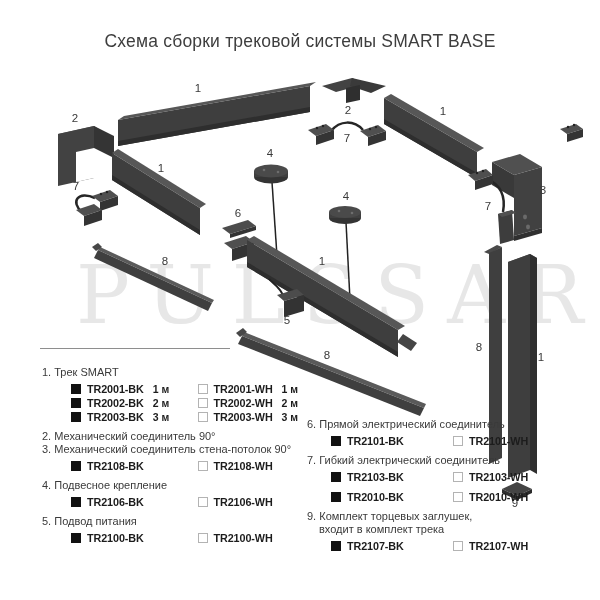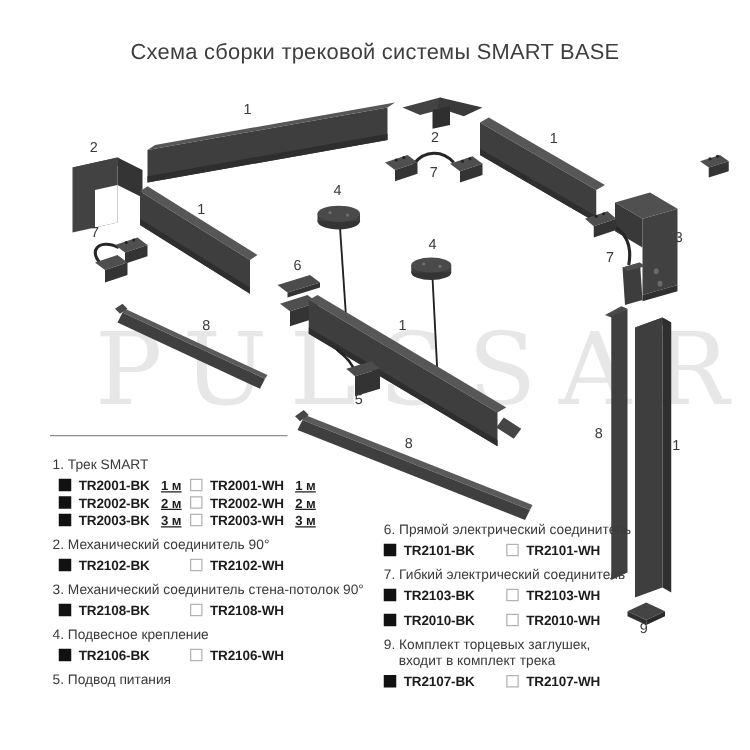--- a/index.html
+++ b/index.html
@@ -16,28 +16,28 @@
   .divider{position:absolute;left:40px;top:348px;width:190px;height:1px;background:#8e8e8e;z-index:2;}
   .legend{position:absolute;z-index:3;color:#3c3c3c;}
   .legend.left{left:40px;top:366px;width:260px;}
   .legend.right{left:305px;top:418px;width:278px;}
   .li + .li{margin-top:0;}
   .li-title{font-size:11px;line-height:13px;color:#3a3a3a;margin-left:2px;}
   .li-cont{margin-left:14px;}
   .rows{margin:3px 0 6px 7px;}
   .legend.right .rows{margin-left:2px;}
   .prow{display:flex;align-items:center;height:14px;}
-  .pcell{display:flex;}
+  .pcell{display:flex;align-items:center;margin-left:24px;}
   .legend.left .pcell{width:105px;}
   .legend.right .pcell{width:98px;}
   .cb{width:10px;height:10px;margin-right:6px;flex:none;box-sizing:border-box;}
   .cb.bk{background:#111111;}
   .cb.wh{background:#ffffff;border:1px solid #b3b3b3;}
   .pcode{font-weight:bold;font-size:10.8px;color:#1c1c1c;letter-spacing:-.1px;white-space:nowrap;}
-  .psize{font-weight:bold;font-size:10.5px;color:#1c1c1c;margin-left:9px;white-space:nowrap;text-decoration:underline;}
+  .psize{font-weight:bold;font-size:10.5px;color:#1c1c1c;margin-left:9px;white-space:nowrap;}
 </style>
 </head>
 <body>
 
 <div class="page">
 
   <div class="title">Схема сборки трековой системы SMART BASE</div>
 
   <div class="watermark">PULSSAR</div>
 
@@ -251,32 +251,20 @@
             <span class="pcell">
               <span class="cb wh"></span>
               <span class="pcode">TR2003-WH</span>
               <span class="psize">3 м</span>
             </span>
           </div>
         </div>
       </div>
       <div class="li">
         <div class="li-title">2. Механический соединитель 90°</div>
-        <div class="rows">
-          <div class="prow">
-            <span class="pcell">
-              <span class="cb bk"></span>
-              <span class="pcode">TR2102-BK</span>
-            </span>
-            <span class="pcell">
-              <span class="cb wh"></span>
-              <span class="pcode">TR2102-WH</span>
-            </span>
-          </div>
-        </div>
       </div>
       <div class="li">
         <div class="li-title">3. Механический соединитель стена-потолок 90°</div>
         <div class="rows">
           <div class="prow">
             <span class="pcell">
               <span class="cb bk"></span>
               <span class="pcode">TR2108-BK</span>
             </span>
             <span class="pcell">
@@ -296,20 +284,32 @@
             </span>
             <span class="pcell">
               <span class="cb wh"></span>
               <span class="pcode">TR2106-WH</span>
             </span>
           </div>
         </div>
       </div>
       <div class="li">
         <div class="li-title">5. Подвод питания</div>
+        <div class="rows">
+          <div class="prow">
+            <span class="pcell">
+              <span class="cb bk"></span>
+              <span class="pcode">TR2100-BK</span>
+            </span>
+            <span class="pcell">
+              <span class="cb wh"></span>
+              <span class="pcode">TR2100-WH</span>
+            </span>
+          </div>
+        </div>
       </div>
     </div>
   <div class="legend right">
       <div class="li">
         <div class="li-title">6. Прямой электрический соединитель</div>
         <div class="rows">
           <div class="prow">
             <span class="pcell">
               <span class="cb bk"></span>
               <span class="pcode">TR2101-BK</span>

